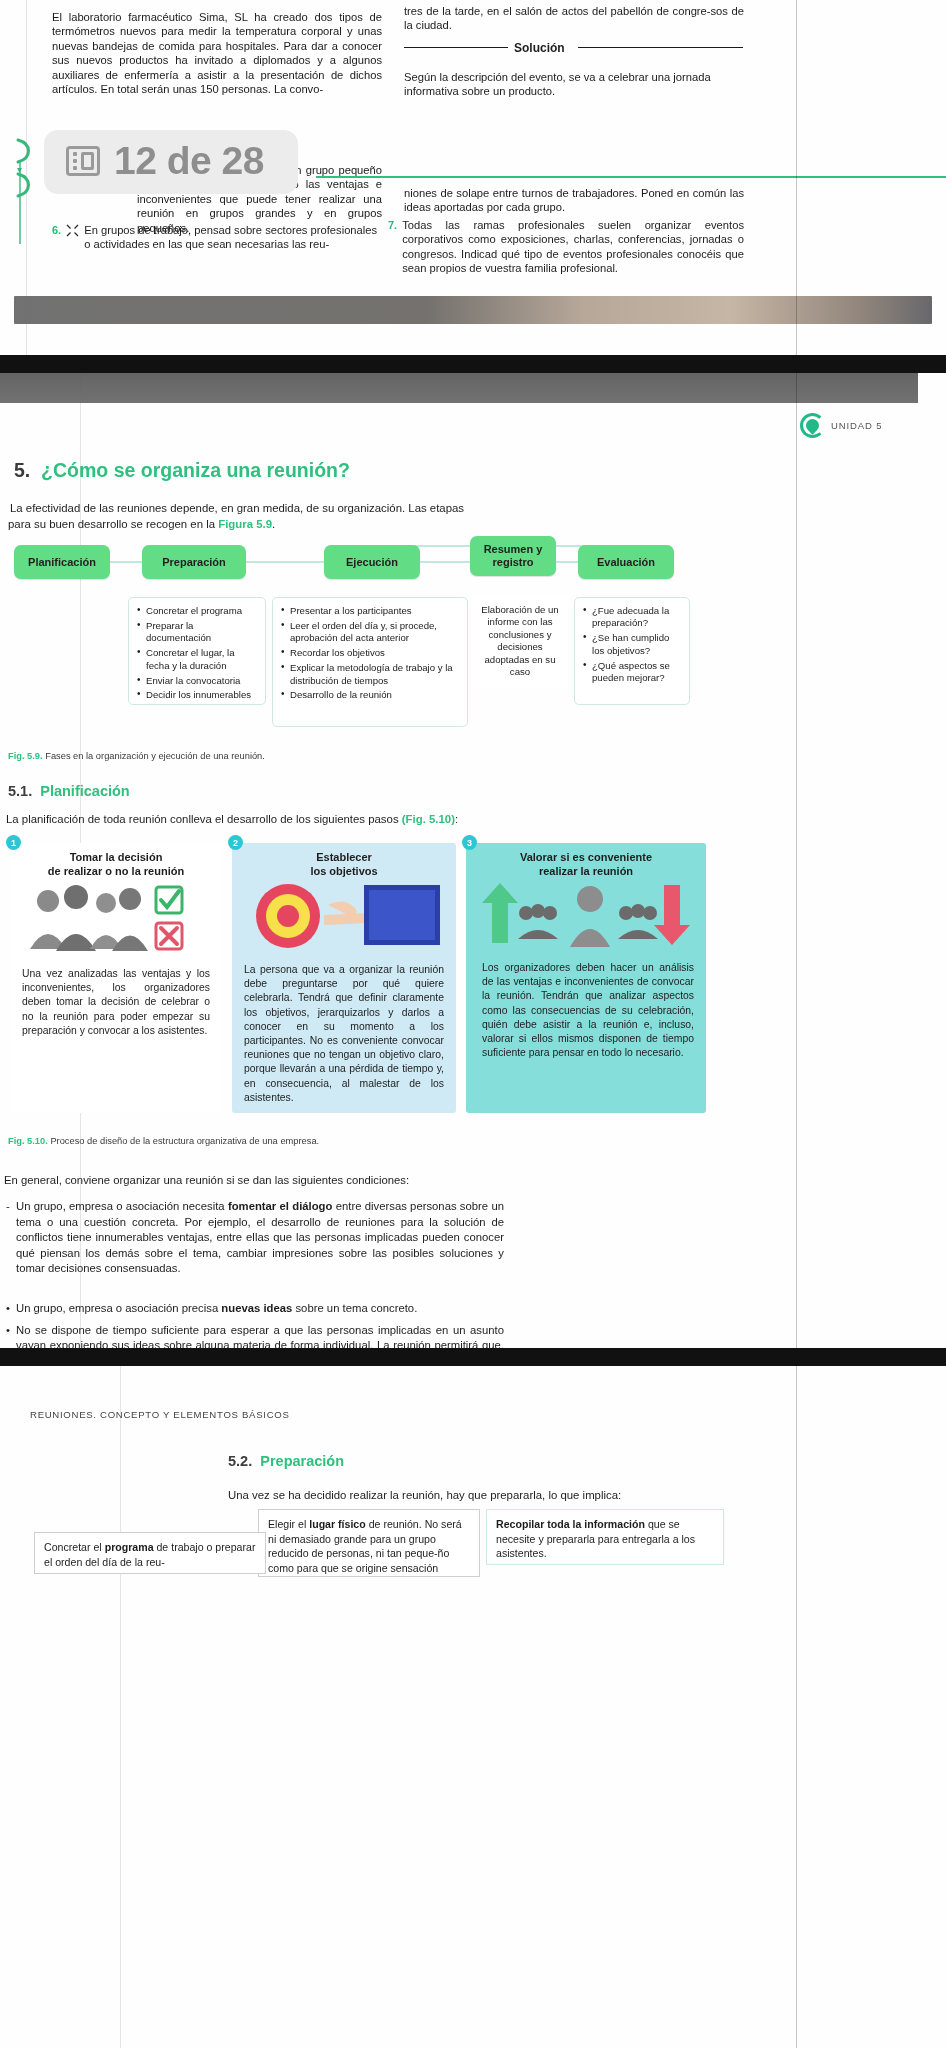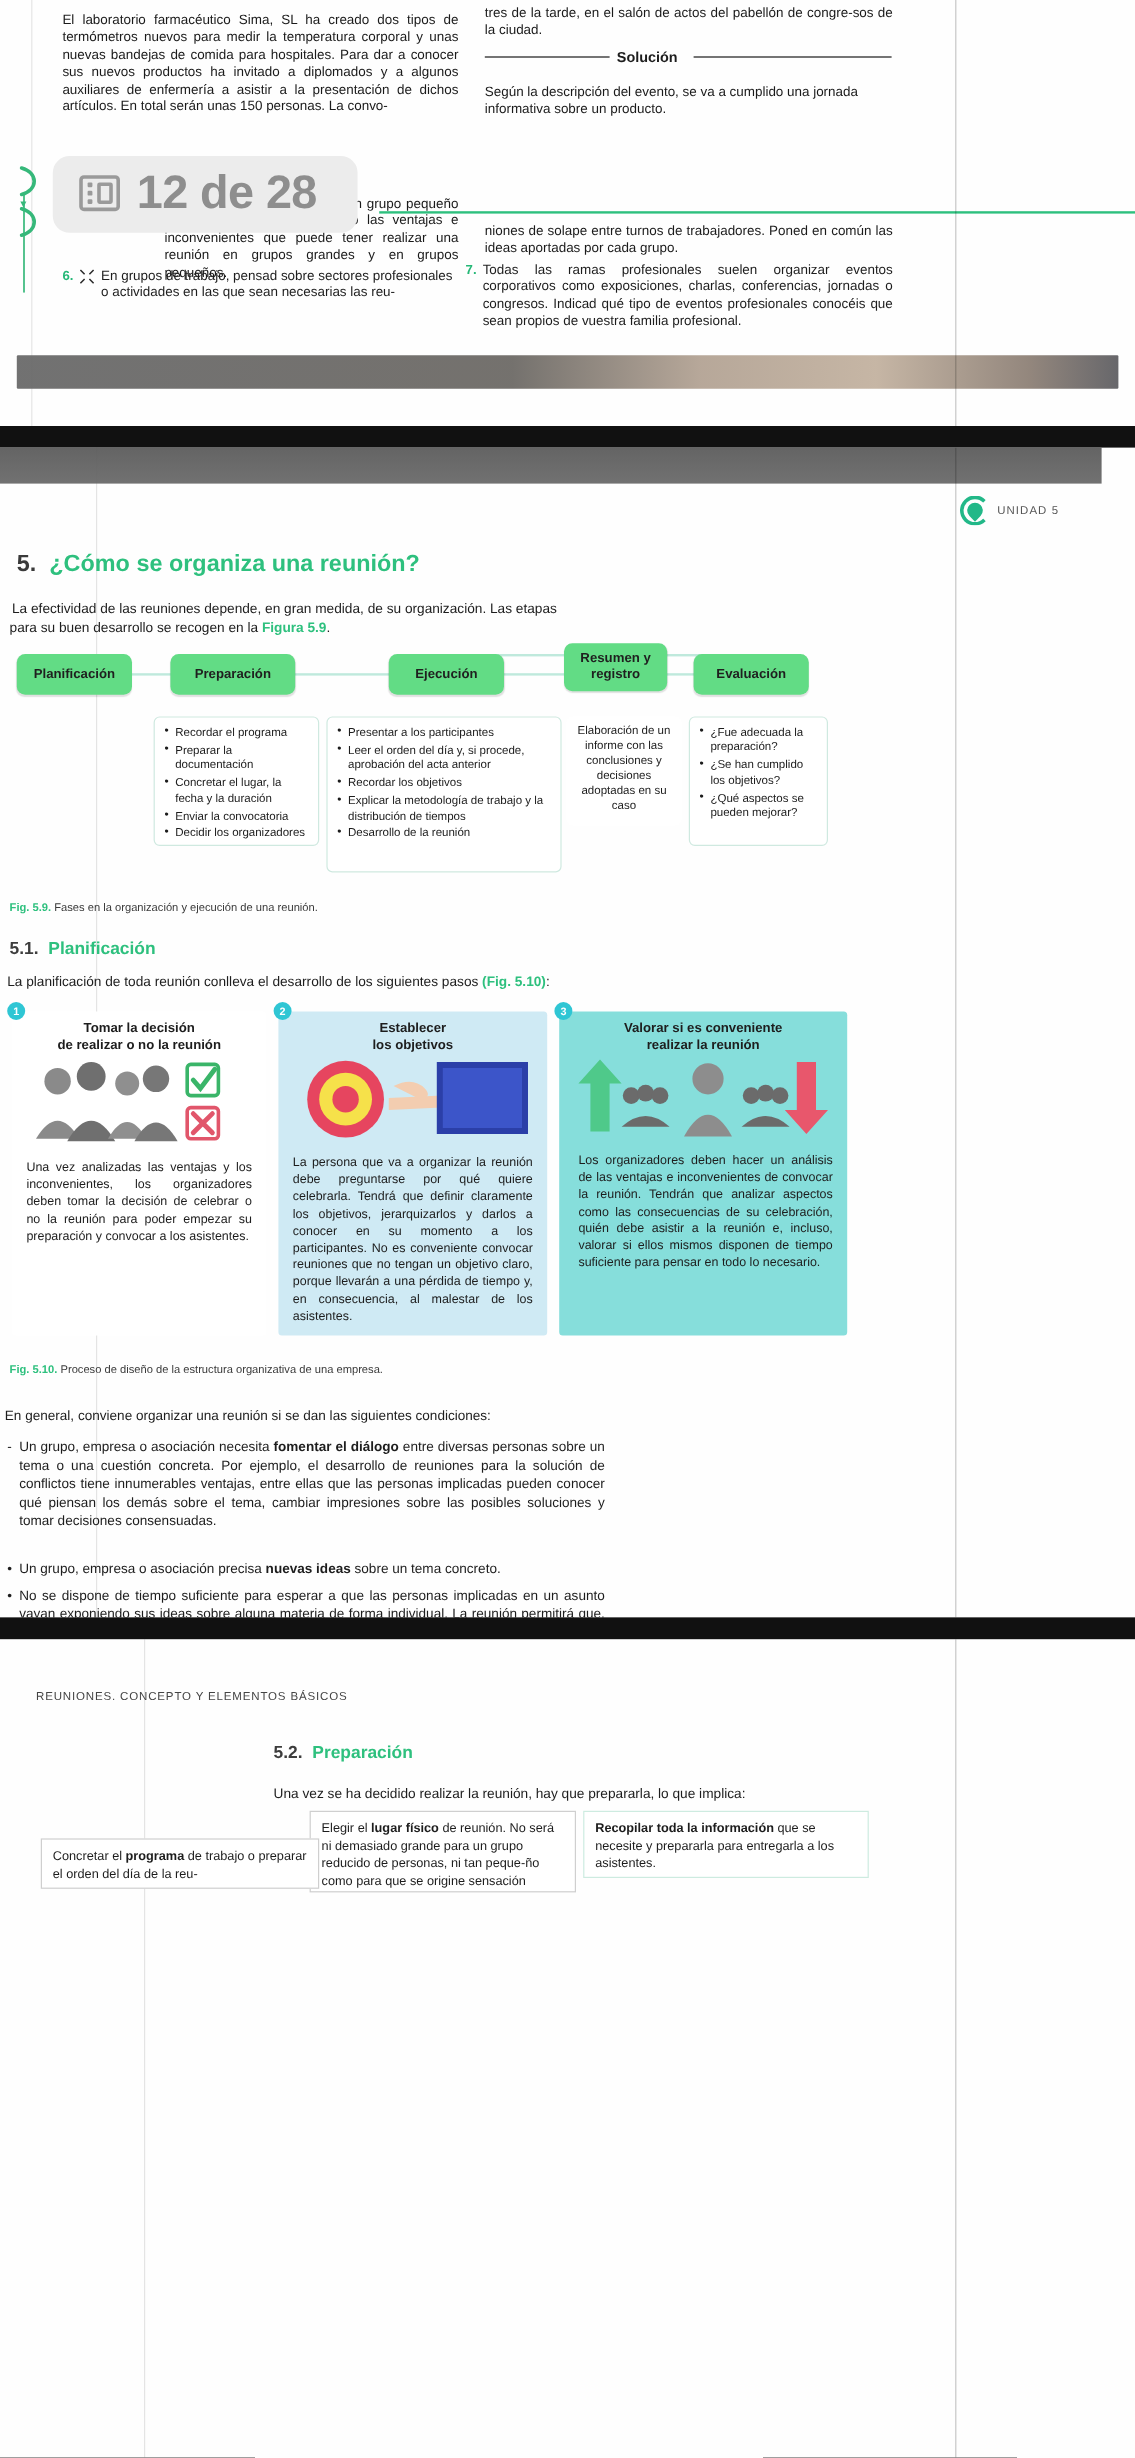--- a/index.html
+++ b/index.html
@@ -133,21 +133,21 @@
     <div class="fold-left"></div>
 
     <div class="col" style="left:52px; top:10px; width:330px; text-align:justify;">El laboratorio farmacéutico Sima, SL ha creado dos tipos de termómetros nuevos para medir la temperatura corporal y unas nuevas bandejas de comida para hospitales. Para dar a conocer sus nuevos productos ha invitado a diplomados y a algunos auxiliares de enfermería a asistir a la presentación de dichos artículos. En total serán unas 150 personas. La convo-</div>
 
     <div class="col" style="left:404px; top:4px; width:340px; text-align:justify;">tres de la tarde, en el salón de actos del pabellón de congre-sos de la ciudad.</div>
 
     <div class="hairline" style="left:404px; top:47px; width:104px;"></div>
     <div class="sol-label" style="left:514px; top:41px;">Solución</div>
     <div class="hairline" style="left:578px; top:47px; width:165px;"></div>
 
-    <div class="col" style="left:404px; top:70px; width:340px;">Según la descripción del evento, se va a cumplido una jornada informativa sobre un producto.</div>
+    <div class="col" style="left:404px; top:70px; width:340px;">Según la descripción del evento, se va a celebrar una jornada informativa sobre un producto.</div>
 
     <svg class="deco" viewBox="0 0 22 110">
       <path d="M4 6 C18 10 18 24 4 28" stroke="#36b87a" stroke-width="3" fill="none" stroke-linecap="round"></path>
       <path d="M4 40 C18 44 18 58 4 62" stroke="#36b87a" stroke-width="3" fill="none" stroke-linecap="round"></path>
       <path d="M6 28 L6 110" stroke="#36b87a" stroke-width="1.4" fill="none"></path>
       <path d="M3 34 l5 0 l-2.5 5 z" fill="#36b87a"></path>
     </svg>
 
     <div style="position:absolute; left:316px; top:176px; width:630px; height:1.6px; background:#2ec07e;"></div>
 
@@ -208,25 +208,25 @@
 
     <div class="fbox" style="left:14px; top:172px; width:96px; height:34px;">Planificación</div>
     <div class="fbox" style="left:142px; top:172px; width:104px; height:34px;">Preparación</div>
     <div class="fbox" style="left:324px; top:172px; width:96px; height:34px;">Ejecución</div>
     <div class="fbox" style="left:470px; top:163px; width:86px; height:40px; white-space:pre-line;">Resumen y registro</div>
     <div class="fbox" style="left:578px; top:172px; width:96px; height:34px;">Evaluación</div>
 
 
     <div class="fcol" style="left:128px; top:224px; width:138px; height:108px;">
       <ul>
-        <li>Recordar el programa</li>
+        <li>Concretar el programa</li>
         <li>Preparar la documentación</li>
         <li>Concretar el lugar, la fecha y la duración</li>
         <li>Enviar la convocatoria</li>
-        <li>Decidir los organizadores</li>
+        <li>Decidir los innumerables</li>
       </ul>
     </div>
 
     <div class="fcol" style="left:272px; top:224px; width:196px; height:130px;">
       <ul>
         <li>Presentar a los participantes</li>
         <li>Leer el orden del día y, si procede, aprobación del acta anterior</li>
         <li>Recordar los objetivos</li>
         <li>Explicar la metodología de trabajo y la distribución de tiempos</li>
         <li>Desarrollo de la reunión</li>

